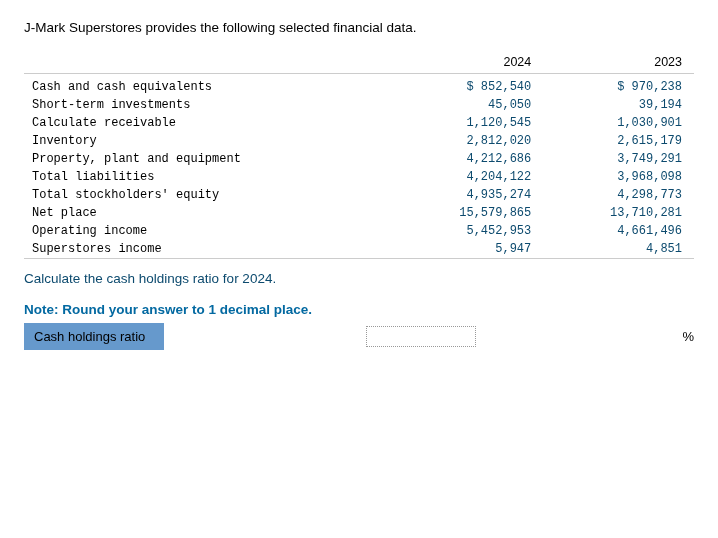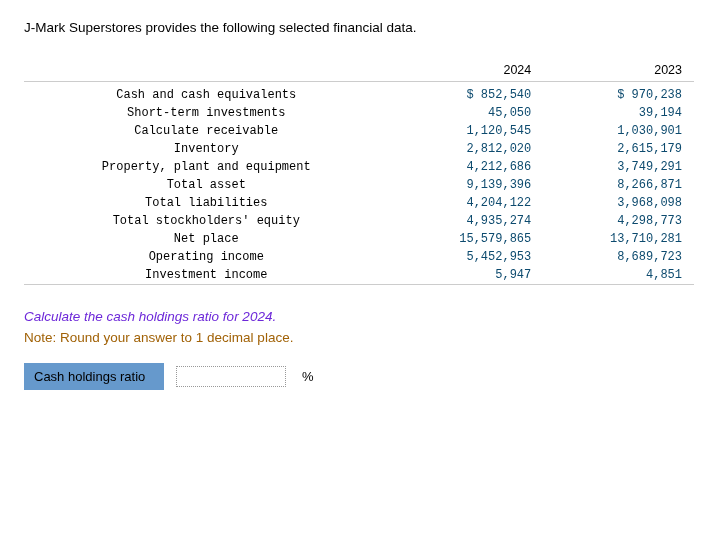--- a/index.html
+++ b/index.html
@@ -13,28 +13,28 @@
       font-size: 13px;
       background: #ffffff;
       color: #000000;
       padding: 20px 24px;
       width: 718px;
       min-height: 538px;
     }
 
     .intro-text {
       font-size: 13.5px;
-      margin-bottom: 24px;
+      margin-bottom: 16px;
       color: #000;
     }
 
     .financial-table {
       width: 100%;
       border-collapse: collapse;
-      margin-bottom: 24px;
+      margin-bottom: 12px;
       font-size: 12.5px;
     }
 
     .financial-table thead tr th {
       text-align: right;
       padding: 4px 12px 4px 6px;
       font-weight: normal;
       border-bottom: 1px solid #ccc;
       color: #000;
     }
@@ -42,21 +42,21 @@
     .financial-table thead tr th.year-col {
       width: 120px;
     }
 
     .financial-table tbody tr td {
       padding: 2px 12px 2px 8px;
       vertical-align: top;
     }
 
     .financial-table tbody tr td.label-col {
-      text-align: center;
+      text-align: left;
       padding-left: 8px;
       white-space: pre;
       font-family: 'Courier New', monospace;
       font-size: 12px;
       color: #000;
     }
 
     .financial-table tbody tr td.value-col {
       text-align: right;
       font-family: 'Courier New', monospace;
@@ -68,36 +68,36 @@
       padding-top: 6px;
     }
 
     .separator-row td {
       border-bottom: 1px solid #ccc;
       padding-bottom: 3px;
     }
 
     .question-text {
       font-size: 13.5px;
-      margin-bottom: 6px;
-      color: #6d28d9;
-      font-style: italic;
+      margin-bottom: 16px;
+      color: #0c4a6e;
     }
 
     .note-text {
       font-size: 13.5px;
-      font-weight: normal;
-      color: #a16207;
-      margin-bottom: 18px;
+      font-weight: bold;
+      color: #0369a1;
+      margin-bottom: 6px;
     }
 
     .answer-row {
       display: flex;
       align-items: center;
       gap: 12px;
+      justify-content: space-between;
     }
 
     .answer-label {
       background-color: #6699cc;
       color: #000;
       font-size: 13px;
       padding: 6px 10px;
       min-width: 140px;
       white-space: nowrap;
     }
@@ -162,46 +162,41 @@
         <td class="label-col">Inventory</td>
         <td class="value-col">2,812,020</td>
         <td class="value-col">2,615,179</td>
       </tr>
       <tr>
         <td class="label-col">Property, plant and equipment</td>
         <td class="value-col">4,212,686</td>
         <td class="value-col">3,749,291</td>
       </tr>
       <tr>
-        <td class="label-col">Total asset</td>
-        <td class="value-col">9,139,396</td>
-        <td class="value-col">8,266,871</td>
-      </tr>
-      <tr>
         <td class="label-col">Total liabilities</td>
         <td class="value-col">4,204,122</td>
         <td class="value-col">3,968,098</td>
       </tr>
       <tr>
         <td class="label-col">Total stockholders' equity</td>
         <td class="value-col">4,935,274</td>
         <td class="value-col">4,298,773</td>
       </tr>
       <tr>
         <td class="label-col">Net place</td>
         <td class="value-col">15,579,865</td>
         <td class="value-col">13,710,281</td>
       </tr>
       <tr>
         <td class="label-col">Operating income</td>
         <td class="value-col">5,452,953</td>
-        <td class="value-col">8,689,723</td>
+        <td class="value-col">4,661,496</td>
       </tr>
       <tr class="separator-row">
-        <td class="label-col">Investment income</td>
+        <td class="label-col">Superstores income</td>
         <td class="value-col">5,947</td>
         <td class="value-col">4,851</td>
       </tr>
     </tbody>
 </table>
 
 <p class="question-text">Calculate the cash holdings ratio for 2024.</p>
 <p class="note-text">Note: Round your answer to 1 decimal place.</p>
 
 <div class="answer-row">

